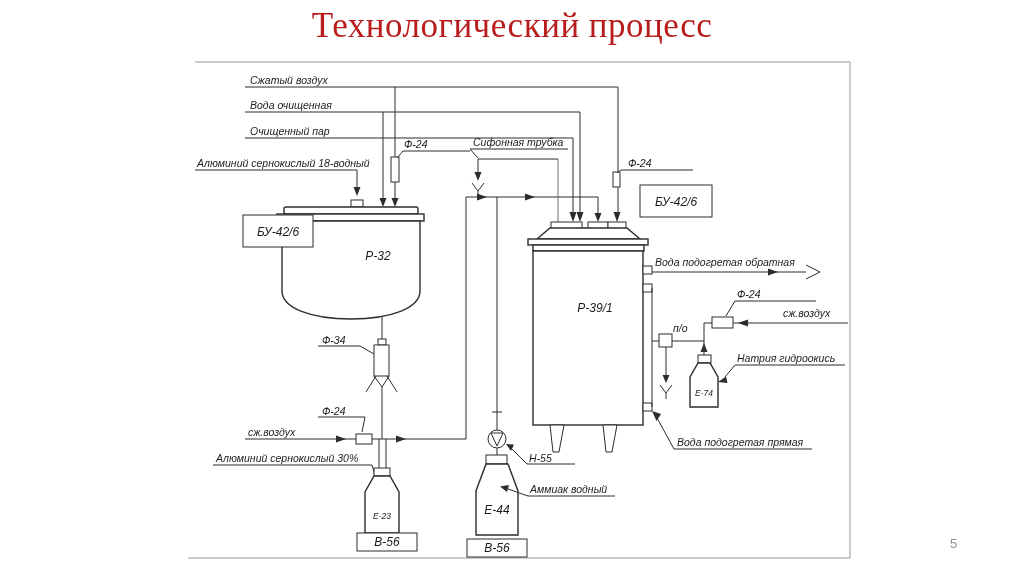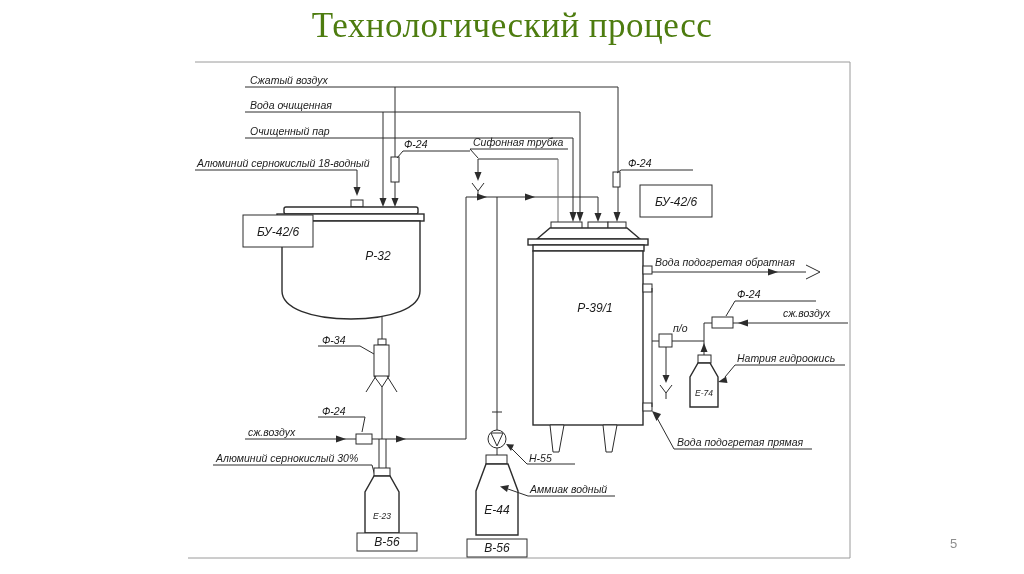--- a/index.html
+++ b/index.html
@@ -1,19 +1,19 @@
 <!DOCTYPE html>
 <html><head>
 <meta charset="utf-8">
 <style>
   html,body{margin:0;padding:0;background:#ffffff;}
   .slide{position:relative;width:1024px;height:574px;background:#ffffff;overflow:hidden;
          font-family:"Liberation Sans",sans-serif;}
   .title{position:absolute;left:0;right:0;top:6px;text-align:center;
-         font-family:"Liberation Serif",serif;font-size:35px;font-weight:400;color:#4d7c0f;
+         font-family:"Liberation Serif",serif;font-size:35px;font-weight:400;color:#b91c1c;
          letter-spacing:0.5px;}
   .pagenum{position:absolute;left:950px;top:536px;font-size:13px;color:#8e8e8e;
            font-family:"Liberation Sans",sans-serif;}
   svg{position:absolute;left:0;top:0;}
   .dl{stroke:#2c2c2c;stroke-width:1;fill:none;}
   .wht{fill:#ffffff;stroke:#2c2c2c;stroke-width:1.4;}
   .whtthin{fill:#ffffff;stroke:#2c2c2c;stroke-width:1;}
   .arr{fill:#2c2c2c;stroke:none;}
   .frame{stroke:#9a9a9a;stroke-width:1;fill:none;}
   .gray{stroke:#6e6e6e;}

